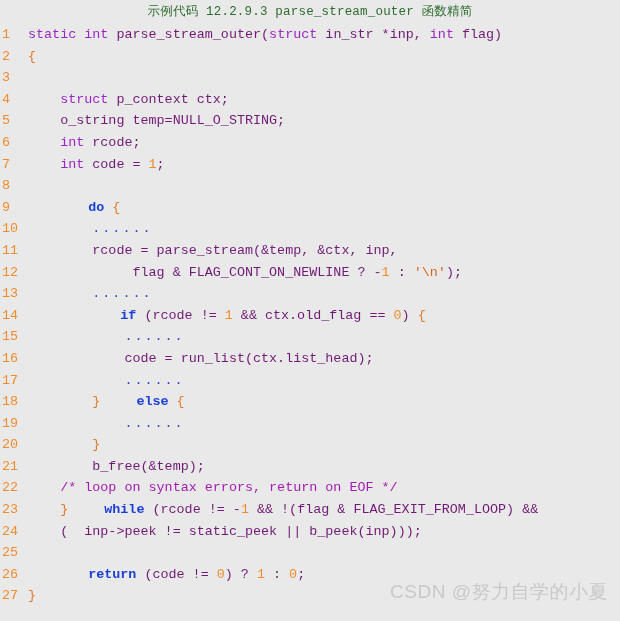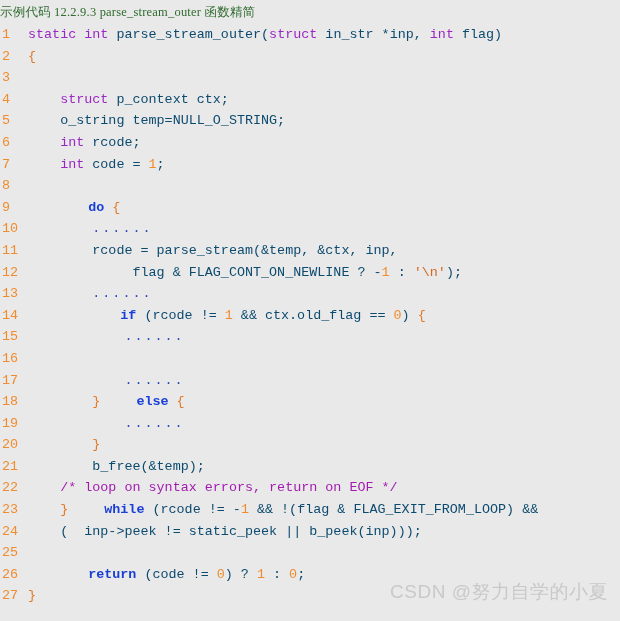--- a/index.html
+++ b/index.html
@@ -23,21 +23,22 @@
     overflow: hidden;
   }
 
   .caption {
     position: absolute;
     top: 0;
     left: 0;
     width: 620px;
     height: 24px;
     line-height: 24px;
-    font-family: Liberation Serif, serif;
+    text-align: center;
+    font-family: Liberation Mono, monospace;
     font-size: 12.5px;
     color: #2e6b2e;
     white-space: nowrap;
     letter-spacing: 0.2px;
   }
 
   .code-area {
     position: absolute;
     top: 24px;
     left: 0;
@@ -74,21 +75,21 @@
   }
 
   
   .tok-kw       { color: #9a27c4; }            
   .tok-ctl      { color: #1a3fd6; font-weight: bold; margin-left: 28px; }  
   .tok-num      { color: #f08c2e; }
   .tok-str      { color: #d4691e; }
   .tok-cmt      { color: #a21caf; }
   .tok-brace    { color: #e07a28; }
   .tok-dots     { color: #2a47c0; letter-spacing: 2px; }
-  .tok-plain    { color: #0c4a6e; }
+  .tok-plain    { color: #701a75; }
 
   .watermark {
     position: absolute;
     right: 12px;
     bottom: 16px;
     font-family: "Liberation Sans", sans-serif;
     font-size: 19px;
     color: #c9c9c9;
     white-space: nowrap;
     letter-spacing: 0.5px;
@@ -112,21 +113,21 @@
       <div class="code-line"><span class="lineno">6</span><span class="linetext"><span class="tok-plain">    </span><span class="tok-kw">int</span><span class="tok-plain"> rcode;</span></span></div>
       <div class="code-line"><span class="lineno">7</span><span class="linetext"><span class="tok-plain">    </span><span class="tok-kw">int</span><span class="tok-plain"> code = </span><span class="tok-num">1</span><span class="tok-plain">;</span></span></div>
       <div class="code-line"><span class="lineno">8</span><span class="linetext"><span class="tok-plain"></span></span></div>
       <div class="code-line"><span class="lineno">9</span><span class="linetext"><span class="tok-plain">    </span><span class="tok-ctl">do</span><span class="tok-plain"> </span><span class="tok-brace">{</span></span></div>
       <div class="code-line"><span class="lineno">10</span><span class="linetext"><span class="tok-plain">        </span><span class="tok-dots">......</span></span></div>
       <div class="code-line"><span class="lineno">11</span><span class="linetext"><span class="tok-plain">        rcode = parse_stream(&amp;temp, &amp;ctx, inp,</span></span></div>
       <div class="code-line"><span class="lineno">12</span><span class="linetext"><span class="tok-plain">             flag &amp; FLAG_CONT_ON_NEWLINE ? -</span><span class="tok-num">1</span><span class="tok-plain"> : </span><span class="tok-str">'\n'</span><span class="tok-plain">);</span></span></div>
       <div class="code-line"><span class="lineno">13</span><span class="linetext"><span class="tok-plain">        </span><span class="tok-dots">......</span></span></div>
       <div class="code-line"><span class="lineno">14</span><span class="linetext"><span class="tok-plain">        </span><span class="tok-ctl">if</span><span class="tok-plain"> (rcode != </span><span class="tok-num">1</span><span class="tok-plain"> &amp;&amp; ctx.old_flag == </span><span class="tok-num">0</span><span class="tok-plain">) </span><span class="tok-brace">{</span></span></div>
       <div class="code-line"><span class="lineno">15</span><span class="linetext"><span class="tok-plain">            </span><span class="tok-dots">......</span></span></div>
-      <div class="code-line"><span class="lineno">16</span></div>
+      <div class="code-line"><span class="lineno">16</span><span class="linetext"><span class="tok-plain">            code = run_list(ctx.list_head);</span></span></div>
       <div class="code-line"><span class="lineno">17</span><span class="linetext"><span class="tok-plain">            </span><span class="tok-dots">......</span></span></div>
       <div class="code-line"><span class="lineno">18</span><span class="linetext"><span class="tok-plain">        </span><span class="tok-brace">}</span><span class="tok-plain"> </span><span class="tok-ctl">else</span><span class="tok-plain"> </span><span class="tok-brace">{</span></span></div>
       <div class="code-line"><span class="lineno">19</span><span class="linetext"><span class="tok-plain">            </span><span class="tok-dots">......</span></span></div>
       <div class="code-line"><span class="lineno">20</span><span class="linetext"><span class="tok-plain">        </span><span class="tok-brace">}</span></span></div>
       <div class="code-line"><span class="lineno">21</span><span class="linetext"><span class="tok-plain">        b_free(&amp;temp);</span></span></div>
       <div class="code-line"><span class="lineno">22</span><span class="linetext"><span class="tok-plain">    </span><span class="tok-cmt">/* loop on syntax errors, return on EOF */</span></span></div>
       <div class="code-line"><span class="lineno">23</span><span class="linetext"><span class="tok-plain">    </span><span class="tok-brace">}</span><span class="tok-plain"> </span><span class="tok-ctl">while</span><span class="tok-plain"> (rcode != -</span><span class="tok-num">1</span><span class="tok-plain"> &amp;&amp; !(flag &amp; FLAG_EXIT_FROM_LOOP) &amp;&amp;</span></span></div>
       <div class="code-line"><span class="lineno">24</span><span class="linetext"><span class="tok-plain">    (  inp-&gt;peek != static_peek || b_peek(inp)));</span></span></div>
       <div class="code-line"><span class="lineno">25</span><span class="linetext"><span class="tok-plain"></span></span></div>
       <div class="code-line"><span class="lineno">26</span><span class="linetext"><span class="tok-plain">    </span><span class="tok-ctl">return</span><span class="tok-plain"> (code != </span><span class="tok-num">0</span><span class="tok-plain">) ? </span><span class="tok-num">1</span><span class="tok-plain"> : </span><span class="tok-num">0</span><span class="tok-plain">;</span></span></div>

